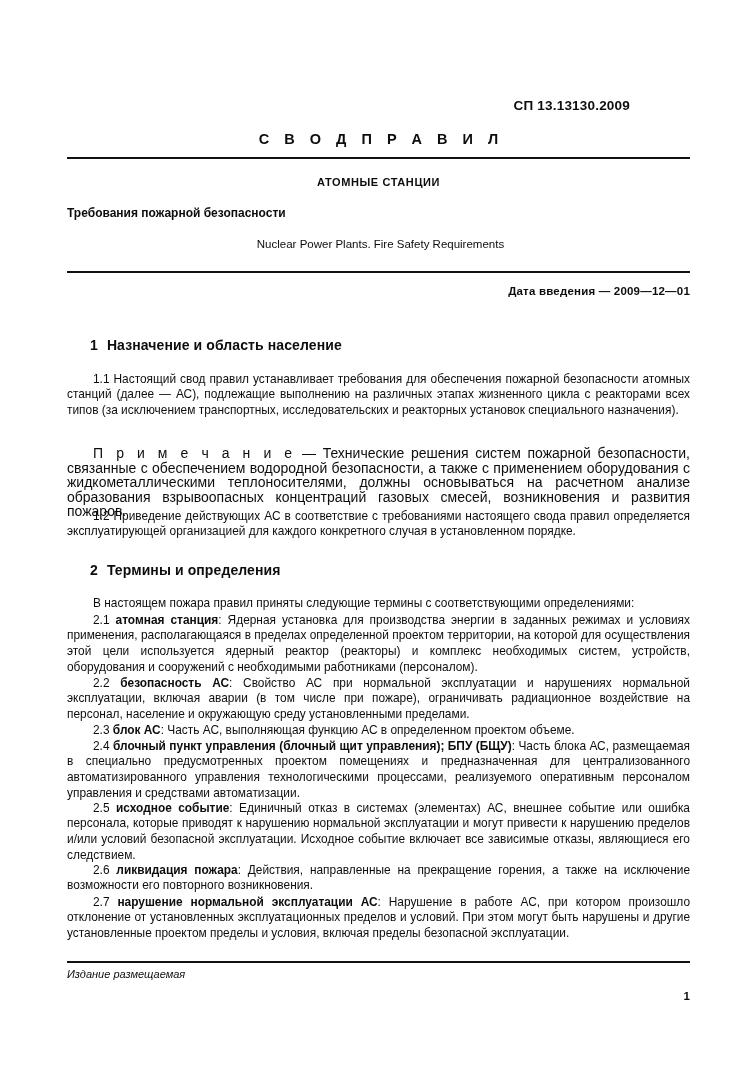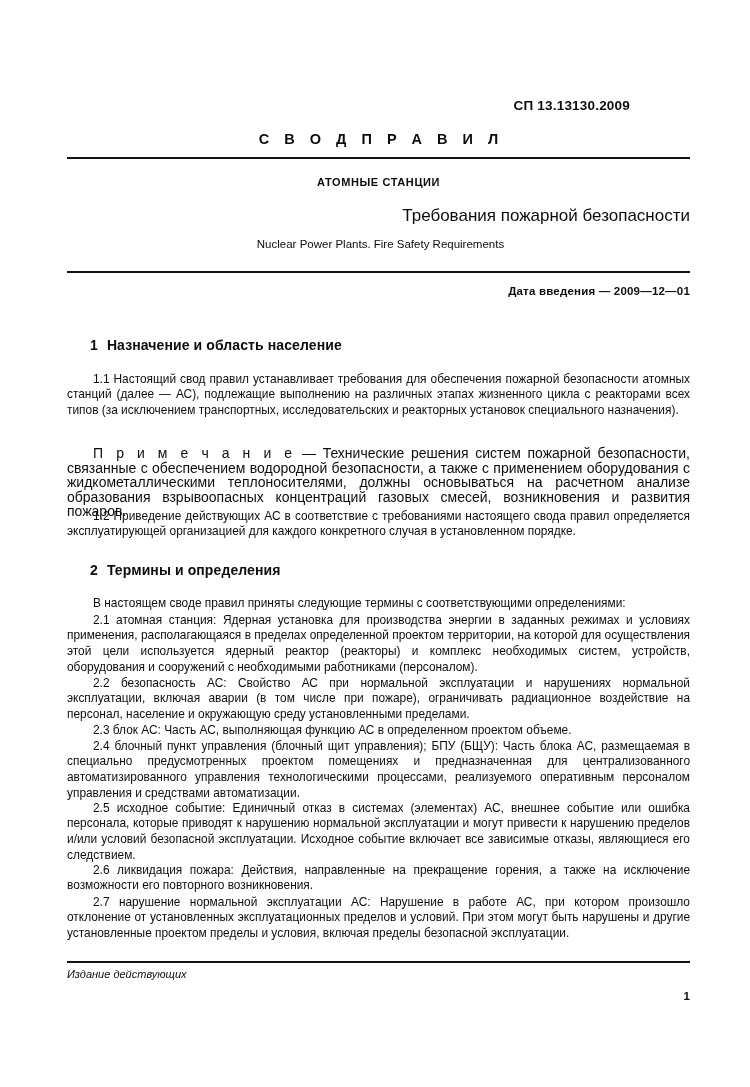--- a/index.html
+++ b/index.html
@@ -71,23 +71,23 @@
     text-align: center;
     font-size: 11px;
     font-weight: bold;
     letter-spacing: 0.6px;
   }
   .title-sub {
     position: absolute;
     left: 0;
     top: 206px;
     width: 623px;
-    text-align: right;
-    font-size: 17px;
-    font-weight: normal;
+    text-align: left;
+    font-size: 12px;
+    font-weight: bold;
   }
   .title-en {
     position: absolute;
     left: 2px;
     top: 238px;
     width: 623px;
     text-align: center;
     font-size: 11.5px;
     font-weight: normal;
   }
@@ -136,21 +136,21 @@
   .p12  { top: 497px; }
   .plead { top: 584px; }
   .p21  { top: 601px; }
   .p22  { top: 664px; }
   .p23  { top: 711px; }
   .p24  { top: 727px; }
   .p25  { top: 789px; }
   .p26  { top: 851px; }
   .p27  { top: 883px; }
 
-  .term { font-weight: normal; }
+  .term { font-weight: bold; }
   .sp-letter { letter-spacing: 3.2px; }
 
   
   .footer-note {
     position: absolute;
     left: 0;
     top: 968px;
     font-size: 11px;
     font-style: italic;
     white-space: nowrap;
@@ -193,35 +193,35 @@
     <p class="para indent p11">1.1 Настоящий свод правил устанавливает требования для обеспечения пожарной безопасности атомных станций (далее — АС), подлежащие выполнению на различных этапах жизненного цикла с реакторами всех типов (за исключением транспортных, исследовательских и реакторных установок специального назначения).</p>
 
     <p class="para indent pnote"><span class="sp-letter">П р и м е ч а н и е</span><span> — Технические решения систем пожарной безопасности, связанные с обеспечением водородной безопасности, а также с применением оборудования с жидкометаллическими теплоносителями, должны основываться на расчетном анализе образования взрывоопасных концентраций газовых смесей, возникновения и развития пожаров.</span></p>
 
     <p class="para indent p12">1.2 Приведение действующих АС в соответствие с требованиями настоящего свода правил определяется эксплуатирующей организацией для каждого конкретного случая в установленном порядке.</p>
 
     <h2 class="section-heading sec2">
       <span class="num">2</span><span>Термины и определения</span>
     </h2>
 
-    <p class="para indent plead">В настоящем своде правил приняты следующие термины с соответствующими определениями:</p>
+    <p class="para indent plead">В настоящем пожара правил приняты следующие термины с соответствующими определениями:</p>
 
     <p class="para indent p21"><span>2.1</span> <span class="term">атомная станция</span><span>: Ядерная установка для производства энергии в заданных режимах и условиях применения, располагающаяся в пределах определенной проектом территории, на которой для осуществления этой цели используется ядерный реактор (реакторы) и комплекс необходимых систем, устройств, оборудования и сооружений с необходимыми работниками (персоналом).</span></p>
 
     <p class="para indent p22"><span>2.2</span> <span class="term">безопасность АС</span><span>: Свойство АС при нормальной эксплуатации и нарушениях нормальной эксплуатации, включая аварии (в том числе при пожаре), ограничивать радиационное воздействие на персонал, население и окружающую среду установленными пределами.</span></p>
 
     <p class="para indent p23"><span>2.3</span> <span class="term">блок АС</span><span>: Часть АС, выполняющая функцию АС в определенном проектом объеме.</span></p>
 
     <p class="para indent p24"><span>2.4</span> <span class="term">блочный пункт управления (блочный щит управления); БПУ (БЩУ)</span><span>: Часть блока АС, размещаемая в специально предусмотренных проектом помещениях и предназначенная для централизованного автоматизированного управления технологическими процессами, реализуемого оперативным персоналом управления и средствами автоматизации.</span></p>
 
     <p class="para indent p25"><span>2.5</span> <span class="term">исходное событие</span><span>: Единичный отказ в системах (элементах) АС, внешнее событие или ошибка персонала, которые приводят к нарушению нормальной эксплуатации и могут привести к нарушению пределов и/или условий безопасной эксплуатации. Исходное событие включает все зависимые отказы, являющиеся его следствием.</span></p>
 
     <p class="para indent p26"><span>2.6</span> <span class="term">ликвидация пожара</span><span>: Действия, направленные на прекращение горения, а также на исключение возможности его повторного возникновения.</span></p>
 
     <p class="para indent p27"><span>2.7</span> <span class="term">нарушение нормальной эксплуатации АС</span><span>: Нарушение в работе АС, при котором произошло отклонение от установленных эксплуатационных пределов и условий. При этом могут быть нарушены и другие установленные проектом пределы и условия, включая пределы безопасной эксплуатации.</span></p>
 
     <div class="rule rule-foot"></div>
 
-    <div class="footer-note">Издание действующих</div>
+    <div class="footer-note">Издание размещаемая</div>
     <div class="page-number">1</div>
 
   </div>
 </div>
 
 </body></html>

